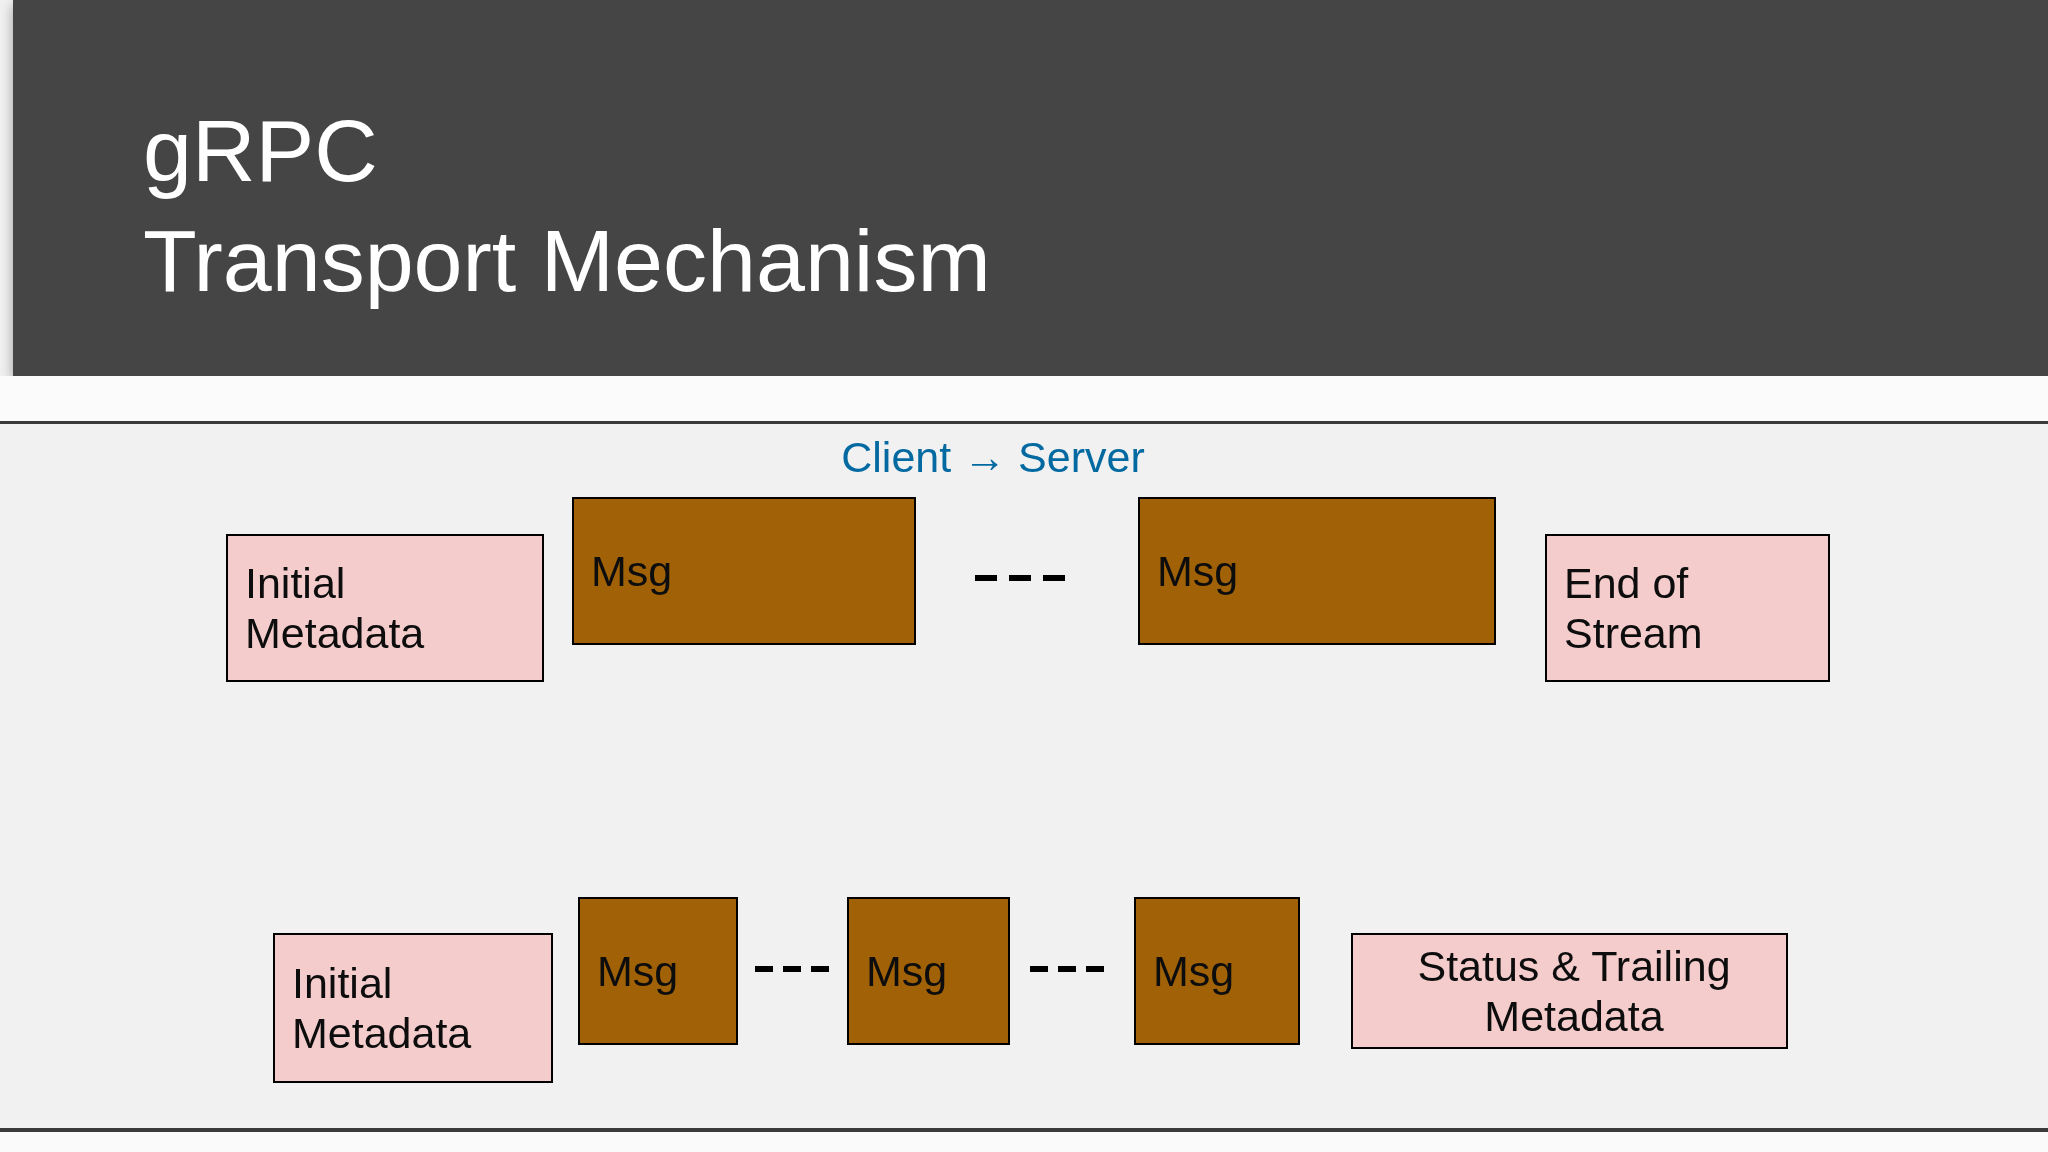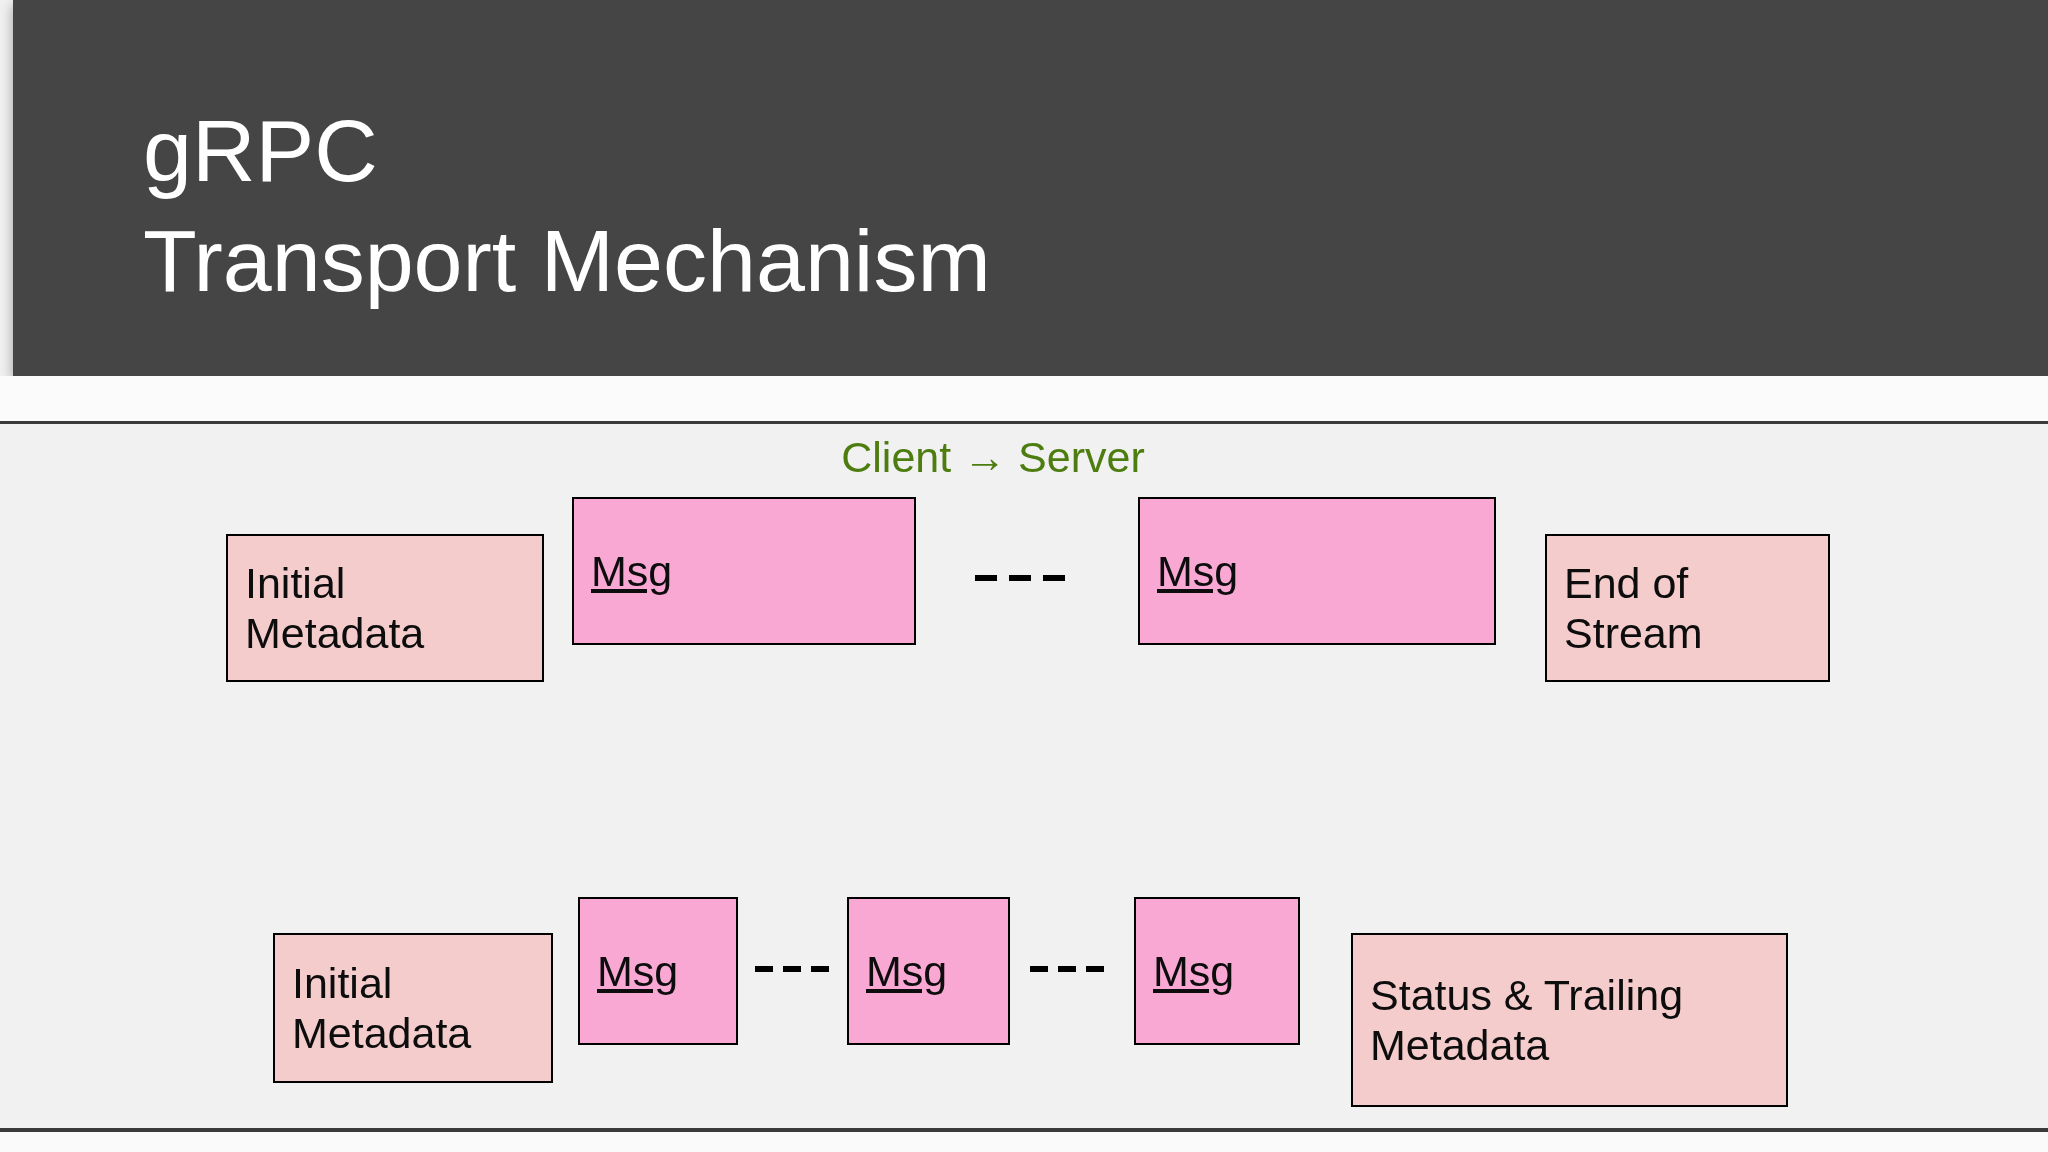--- a/index.html
+++ b/index.html
@@ -34,53 +34,53 @@
   }
   .divider.top{top:421px;height:3px;}
   .divider.bottom{top:1128px;height:4px;}
   .footer-strip{
     position:absolute;left:0;top:1132px;width:2048px;height:20px;
     background:#fafafa;
   }
   
   .dir-label{
     position:absolute;width:600px;text-align:center;
-    font-size:43px;line-height:50px;color:#4d7c0f;
+    font-size:43px;line-height:50px;color:#0369a1;
     white-space:nowrap;
   }
   .dir-label.c2s{left:693px;top:432px;}
   .dir-label.s2c{left:701px;top:1058px;}
   .http2{
     position:absolute;left:699px;top:704px;width:600px;
     text-align:center;
     font-size:98px;line-height:112px;color:#0d0d0d;
     white-space:nowrap;
   }
   
   .box{
     position:absolute;
     border:2px solid #000;
     box-sizing:border-box;
     display:flex;align-items:center;
     padding-left:17px;padding-right:8px;
     font-size:43px;line-height:50px;color:#0d0d0d;
   }
   .box.metadata{background:#f4cccc;margin-top:37px;}
-  .box.message{background:#f9a8d4;text-decoration:underline;}
+  .box.message{background:#a16207;}
   
   .b-r1-initial {left:226px; top:497px; width:318px; height:148px;}
   .b-r1-msg1    {left:572px; top:497px; width:344px; height:148px;}
   .b-r1-msg2    {left:1138px;top:497px; width:358px; height:148px;}
   .b-r1-end     {left:1545px;top:497px; width:285px; height:148px;}
   
   .b-r2-initial {left:273px; top:896px; width:280px; height:150px;}
   .b-r2-msg1    {left:578px; top:897px; width:160px; height:148px;}
   .b-r2-msg2    {left:847px; top:897px; width:163px; height:148px;}
   .b-r2-msg3    {left:1134px;top:897px; width:166px; height:148px;}
-  .b-r2-status  {left:1351px;top:896px; width:437px; height:174px;}
+  .b-r2-status  {left:1351px;top:896px; width:437px; height:116px;text-align:center;}
   
   .dashes{
     position:absolute;display:flex;align-items:center;
   }
   .dashes span{display:block;background:#000;}
   .dashes.r1{left:975px;top:575px;gap:12px;}
   .dashes.r1 span{width:22px;height:6px;}
   .dashes.r2{gap:10px;top:966px;}
   .dashes.r2 span{width:18px;height:6px;}
   .dashes.r2a{left:755px;}

